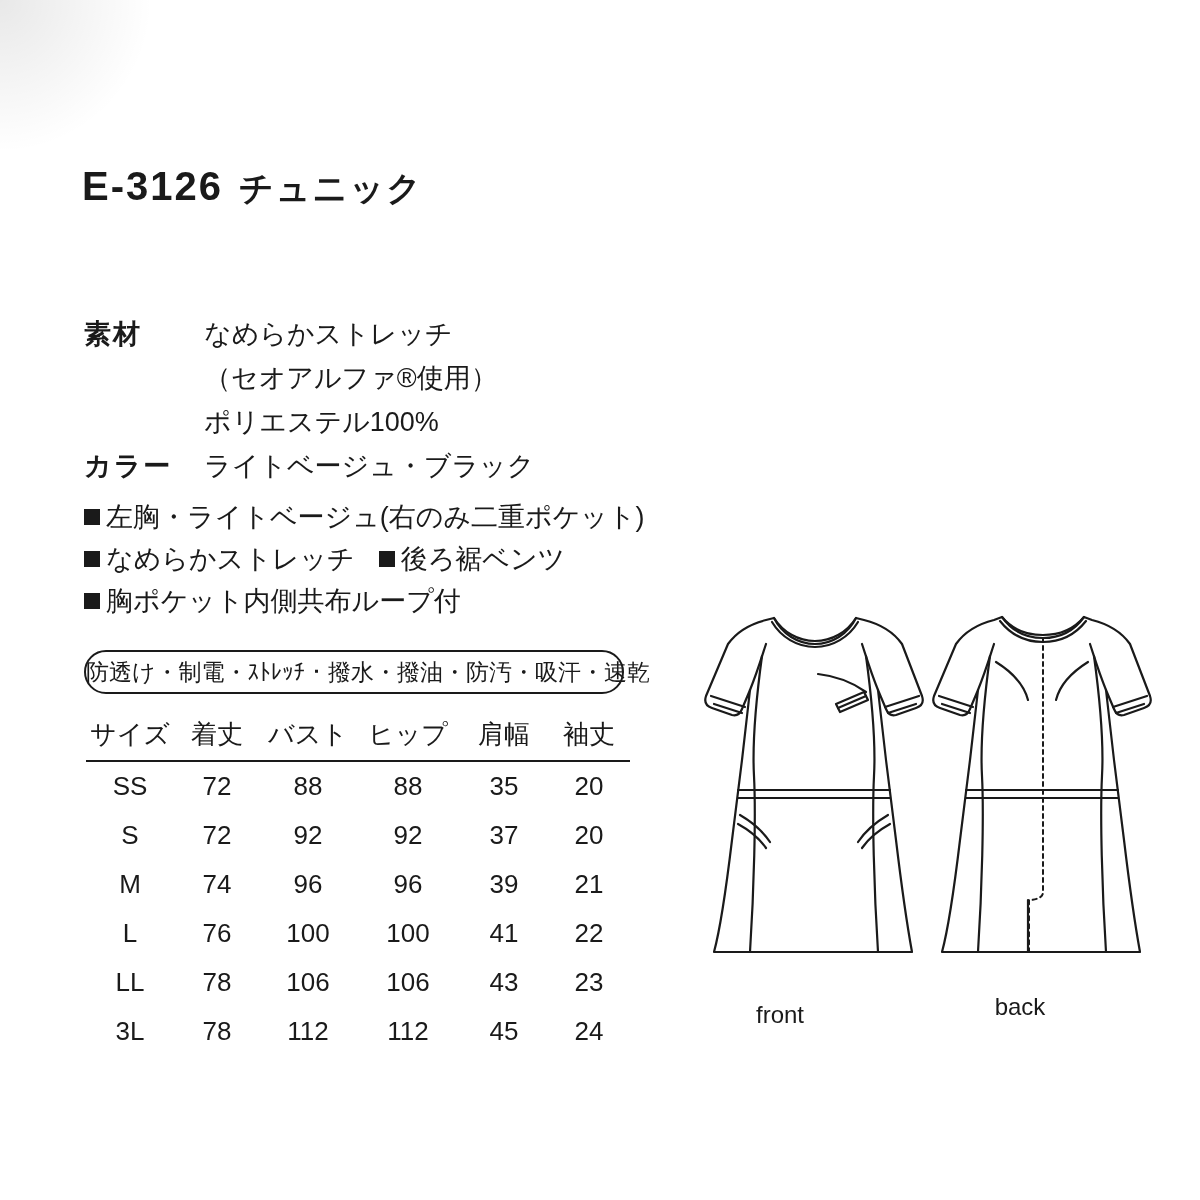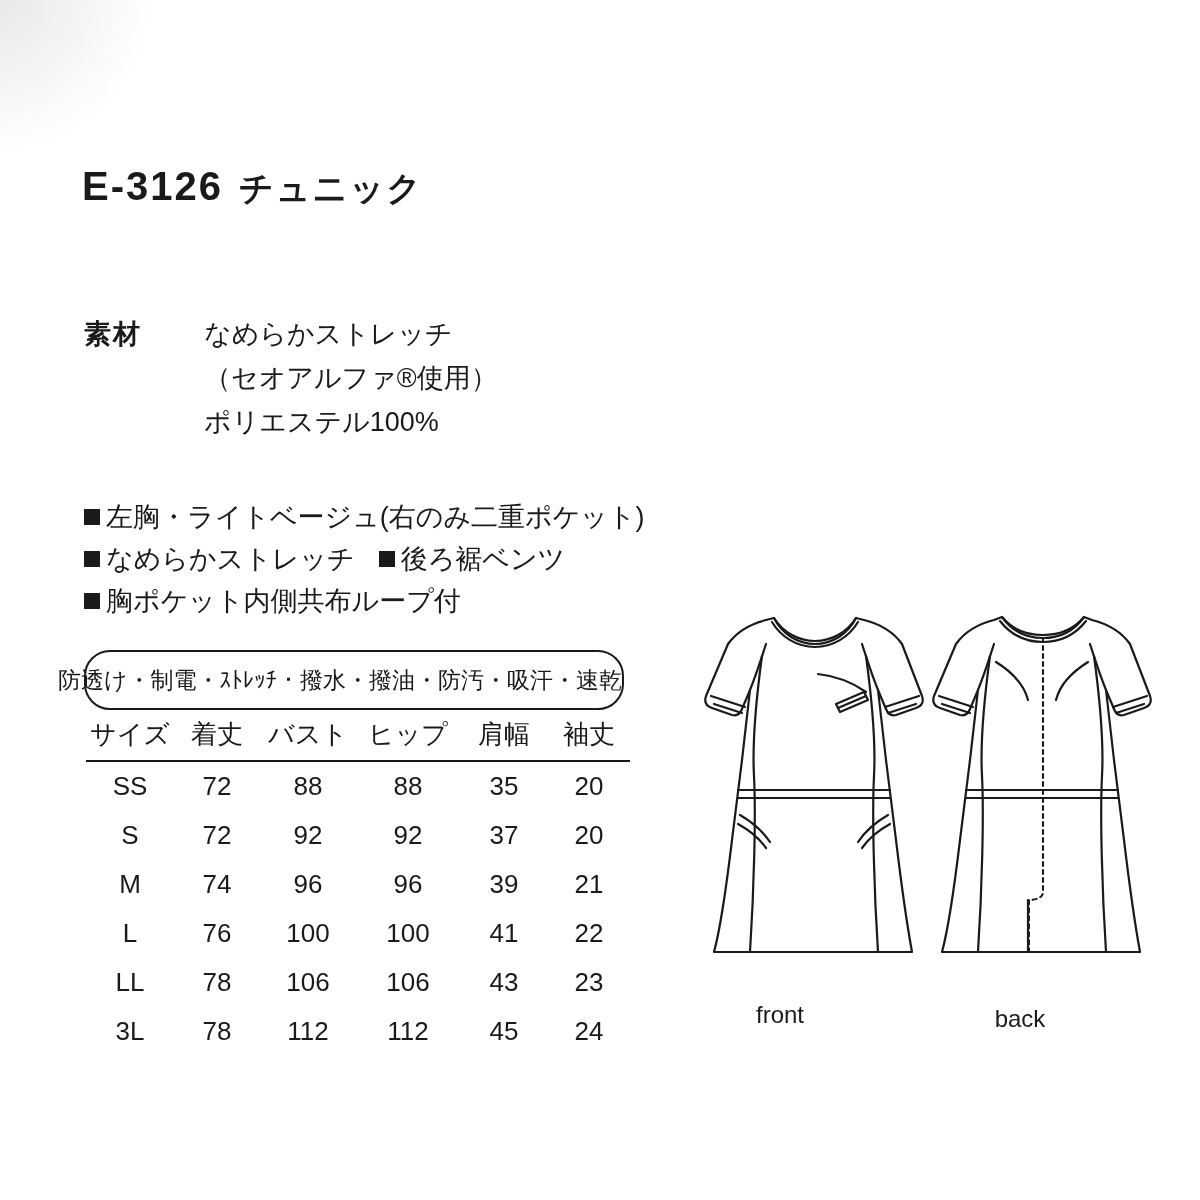--- a/index.html
+++ b/index.html
@@ -86,26 +86,26 @@
     display: inline-block;
     width: 24px;
   }
 
   
   #function-pill {
     position: absolute;
     left: 84px;
     top: 650px;
     width: 540px;
-    height: 60px;
+    height: 44px;
     border: 2px solid #1a1a1a;
     border-radius: 26px;
     display: flex;
     align-items: center;
-    justify-content: flex-end;
+    justify-content: flex-start;
     font-size: 23px;
     letter-spacing: 0px;
     white-space: nowrap;
     box-sizing: border-box;
   }
 
   
   #size-table {
     position: absolute;
     left: 86px;
@@ -142,21 +142,21 @@
     height: 430px;
   }
   .fig-caption {
     position: absolute;
     font-size: 24px;
     text-align: center;
     width: 140px;
     margin-top: 21px;
   }
   #caption-front { left: 60px; top: 380px; }
-  #caption-back  { left: 300px; top: 384px; }
+  #caption-back  { left: 300px; top: 372px; }
 
   
   #corner-shade {
     position: absolute;
     left: 0; top: 0;
     width: 150px; height: 150px;
     background: radial-gradient(circle at 0 0, rgba(0,0,0,0.09), rgba(0,0,0,0) 72%);
     pointer-events: none;
   }
 </style>
@@ -169,20 +169,26 @@
   <span class="code">E-3126</span><span class="name">チュニック</span>
 </div>
 
 <div id="spec-block">
   <div class="spec-row">
     <div class="spec-label">素材</div>
     <div class="spec-values">
       <div>なめらかストレッチ</div>
       <div>（セオアルファ®使用）</div>
       <div>ポリエステル100%</div>
+    </div>
+  </div>
+  <div class="spec-row">
+    <div class="spec-label">カラー</div>
+    <div class="spec-values">
+      <div>ライトベージュ・ブラック</div>
     </div>
   </div>
 </div>
 
 <div id="features">
   <div class="feat-line">
     <span class="bullet-sq"></span><span>左胸・ライトベージュ(右のみ二重ポケット)</span>
   </div>
   <div class="feat-line">
     <span class="bullet-sq"></span><span>なめらかストレッチ</span><span class="feat-gap"></span><span class="bullet-sq"></span><span>後ろ裾ベンツ</span>

